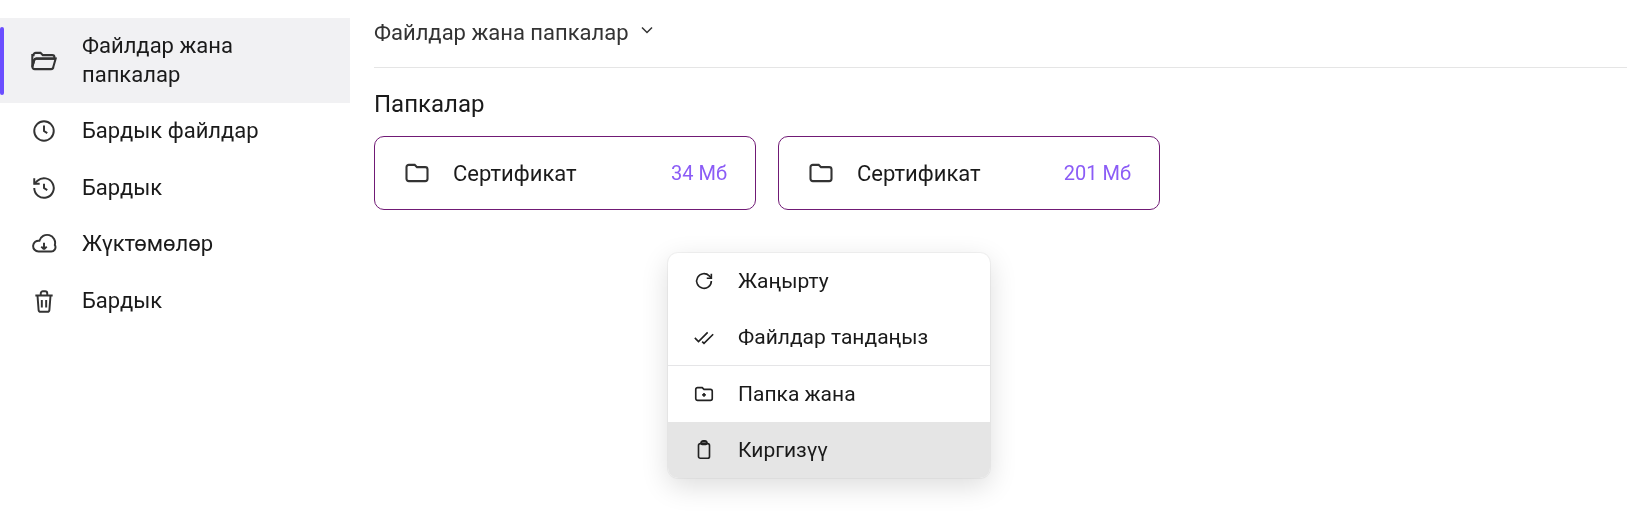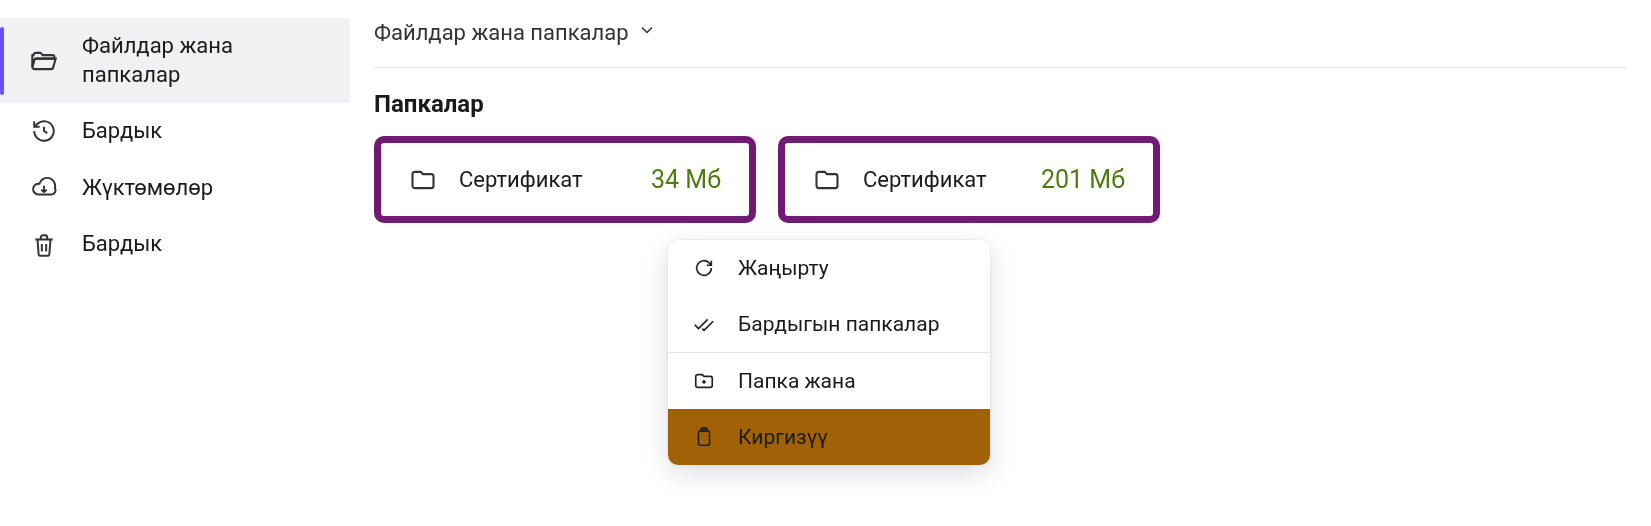--- a/index.html
+++ b/index.html
@@ -58,70 +58,70 @@
     align-items: center;
     gap: 8px;
     font-size: 22px;
     color: #333;
     padding: 8px 0 22px 0;
     border-bottom: 1px solid #e5e5e5;
     cursor: pointer;
   }
   .section-heading {
     font-size: 24px;
-    font-weight: 700;
+    font-weight: 400;
     margin: 22px 0 18px 0;
   }
   .folders-row {
     display: flex;
     gap: 22px;
   }
   .folder-card {
     width: 382px;
-    border: 7px solid #701a75;
+    border: 1px solid #701a75;
     border-radius: 10px;
     padding: 22px 28px;
     display: flex;
     align-items: center;
     gap: 22px;
     cursor: pointer;
   }
   .folder-card .folder-icon {
     width: 28px; height: 28px;
     color: #333;
   }
   .folder-card .folder-name {
     font-size: 22px;
     flex: 1;
   }
   .folder-card .folder-size {
-    font-size: 25px;
-    color: #4d7c0f;
+    font-size: 20px;
+    color: #8b5cf6;
   }
   
   .context-menu {
     position: absolute;
     left: 668px;
-    top: 240px;
+    top: 253px;
     width: 322px;
     background: #fff;
     border-radius: 10px;
     box-shadow: 0 8px 28px rgba(0,0,0,0.14), 0 0 0 1px rgba(0,0,0,0.04);
     overflow: hidden;
   }
   .menu-item {
     display: flex;
     align-items: center;
     gap: 22px;
     padding: 16px 24px;
     font-size: 21px;
     cursor: pointer;
   }
   .menu-item:hover, .menu-item.hover {
-    background: #a16207;
+    background: #e5e5e5;
   }
   .menu-item .micon {
     width: 24px; height: 24px;
     display: flex; align-items: center; justify-content: center;
     color: #222;
   }
   .menu-sep {
     height: 1px;
     background: #e5e5e7;
   }
@@ -137,20 +137,29 @@
       <span class="icon">
         <svg viewBox="0 0 24 24" width="28" height="28">
             <path d="M3 7a2 2 0 0 1 2-2h4l2 2h8a2 2 0 0 1 2 2v1H5.5a2 2 0 0 0-1.9 1.4L2 17V7z"></path>
             <path d="M2 17l1.6-5.6A2 2 0 0 1 5.5 10H22l-2 7a2 2 0 0 1-2 2H4a2 2 0 0 1-2-2z"></path>
           </svg>
       </span>
       <span class="label">Файлдар жана папкалар</span>
     </div>
 
 
+    <div class="sidebar-item">
+      <span class="icon">
+        <svg viewBox="0 0 24 24" width="26" height="26">
+            <circle cx="12" cy="12" r="9"></circle>
+            <path d="M12 7v5l3 2"></path>
+          </svg>
+      </span>
+      <span class="label">Бардык файлдар</span>
+    </div>
 
 
     <div class="sidebar-item">
       <span class="icon">
         <svg viewBox="0 0 24 24" width="26" height="26">
             <path d="M3 12a9 9 0 1 0 3-6.7L3 8"></path>
             <path d="M3 3v5h5"></path>
             <path d="M12 8v4l3 2"></path>
           </svg>
       </span>
@@ -227,21 +236,21 @@
     </span>
     <span>Жаңырту</span>
   </div>
   <div class="menu-item">
     <span class="micon">
       <svg viewBox="0 0 24 24" width="22" height="22">
           <path d="M2 13l4 4L16 7"></path>
           <path d="M10 17l2 2L22 9"></path>
         </svg>
     </span>
-    <span>Бардыгын папкалар</span>
+    <span>Файлдар тандаңыз</span>
   </div>
   <div class="menu-sep"></div>
   <div class="menu-item">
     <span class="micon">
       <svg viewBox="0 0 24 24" width="22" height="22">
           <path d="M3 7a2 2 0 0 1 2-2h5l2 2h7a2 2 0 0 1 2 2v8a2 2 0 0 1-2 2H5a2 2 0 0 1-2-2V7z"></path>
           <path d="M12 11v4M10 13h4"></path>
         </svg>
     </span>
     <span>Папка жана</span>

